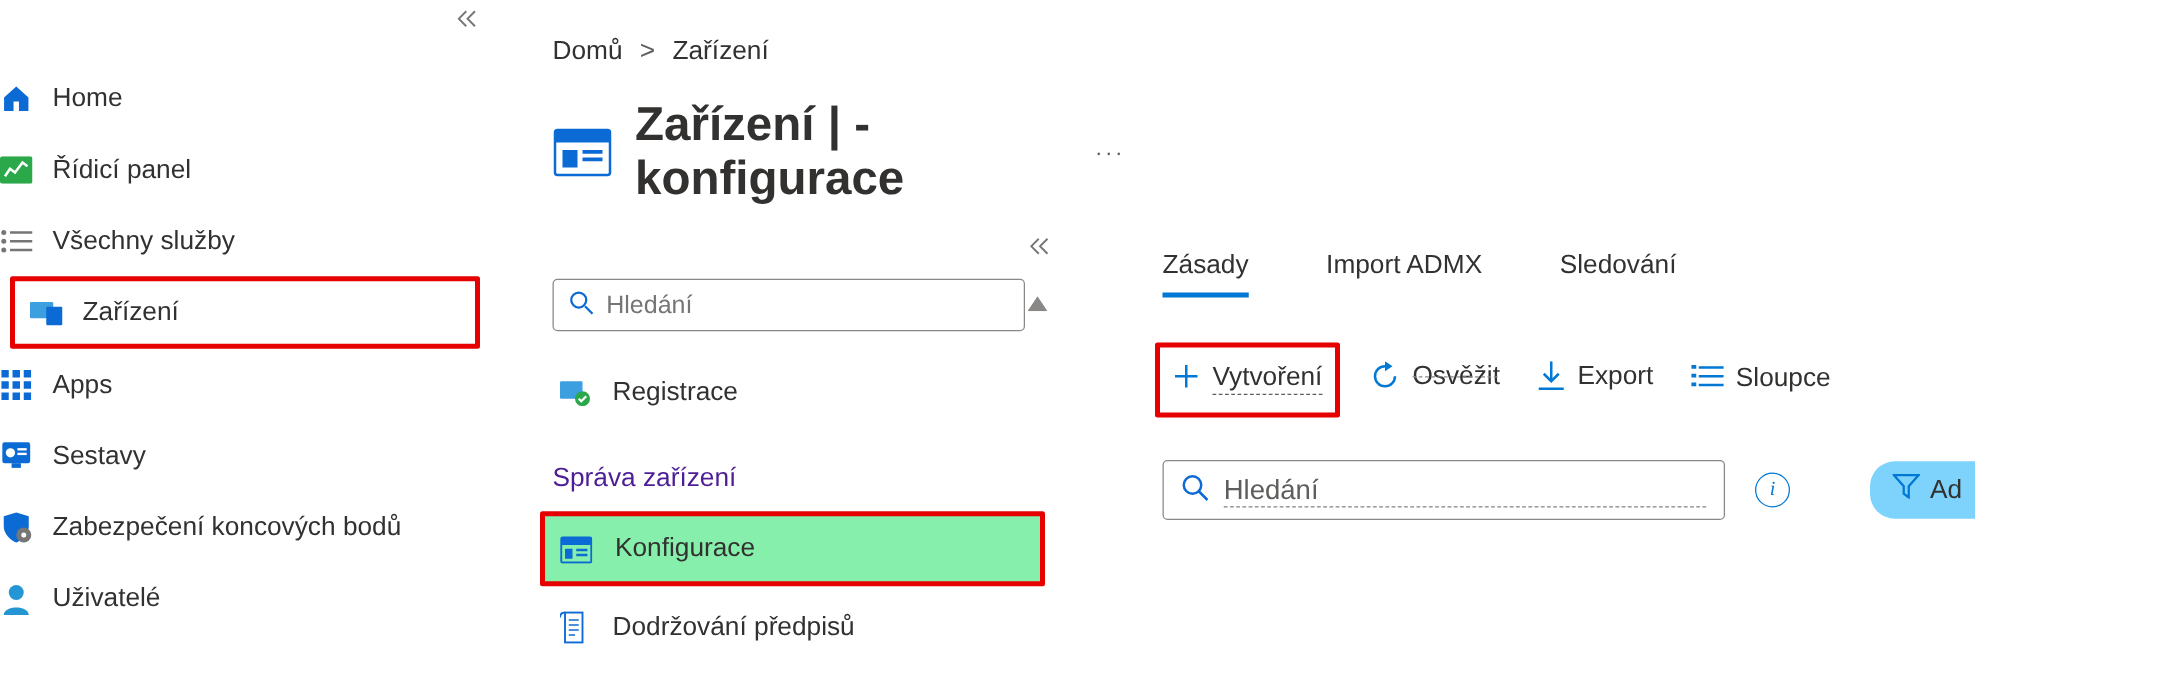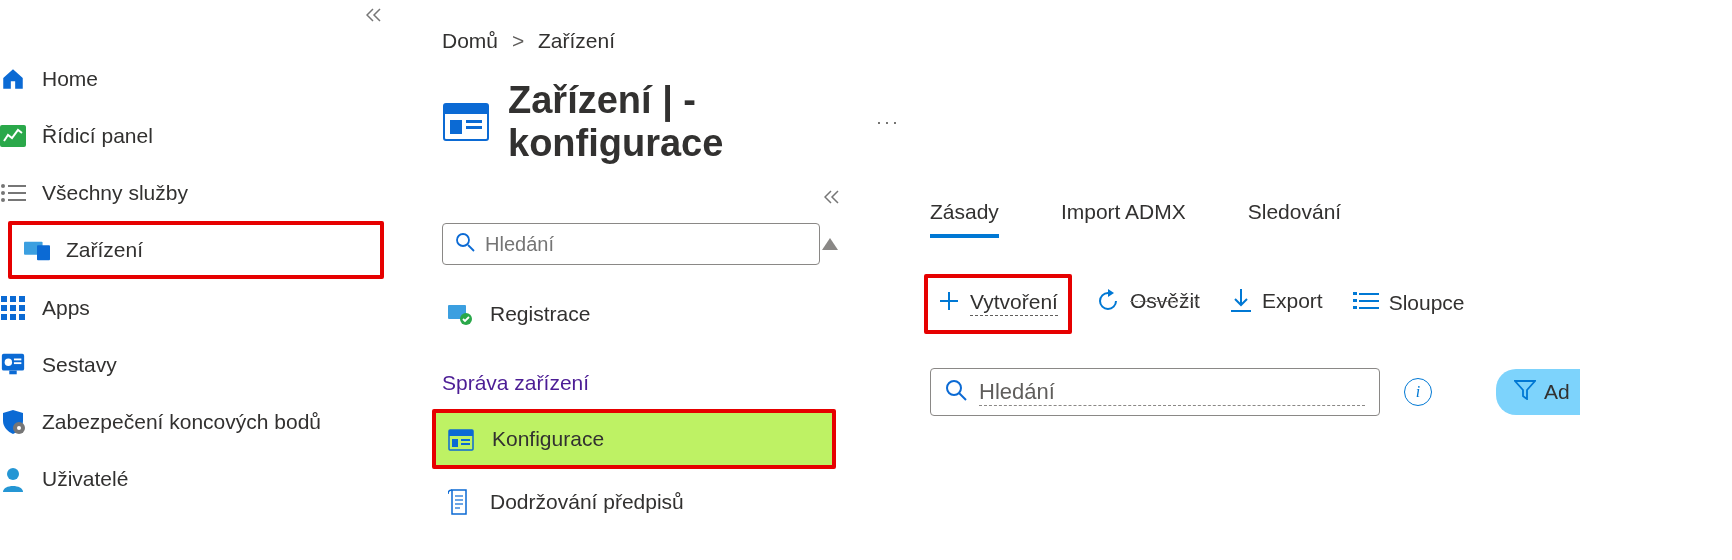--- a/index.html
+++ b/index.html
@@ -21,21 +21,21 @@
     .page-heading .icon { width: 48px; height: 48px; }
     .page-title { font-size: 38px; font-weight: 600; color: #323130; }
     .page-menu { margin-left: 64px; color: #605e5c; font-size: 18px; letter-spacing: 2px; cursor: pointer; }
     .search-box { display: flex; align-items: center; border: 1px solid #8a8886; border-radius: 4px; height: 42px; width: 378px; padding: 0 12px; gap: 10px; margin-bottom: 20px; }
     .search-box input { border: none; outline: none; font-size: 20px; flex: 1; background: transparent; }
     .mid-collapse { position: absolute; left: 432px; top: 190px; color: #767676; font-size: 16px; cursor: pointer; }
     .scroll-triangle { position: absolute; left: 430px; top: 236px; color: #8a8886; cursor: pointer; }
     .sub-item { display: flex; align-items: center; height: 54px; padding-left: 4px; cursor: pointer; font-size: 21px; color: #323130; }
     .sub-item .sub-icon { width: 26px; height: 26px; margin-right: 18px; display: flex; align-items: center; justify-content: center; flex-shrink: 0; }
     .section-header { font-size: 21px; color: #4c1d95; margin-top: 30px; margin-bottom: 14px; }
-    .sub-item.highlighted { border: 4px solid #e60000; border-radius: 2px; background: #bef264; width: 404px; margin-left: -10px; padding-left: 12px; height: 60px; }
+    .sub-item.highlighted { border: 4px solid #e60000; border-radius: 2px; background: #86efac; width: 404px; margin-left: -10px; padding-left: 12px; height: 60px; }
 
     
     .panel-right { flex: 1; padding-top: 200px; padding-left: 30px; position: relative; }
     .tabs { display: flex; gap: 62px; font-size: 21px; color: #323130; margin-bottom: 20px; }
     .tab { cursor: pointer; padding-bottom: 10px; }
     .tab.active { border-bottom: 4px solid #0078d4; font-weight: 400; }
     .toolbar { display: flex; align-items: center; gap: 30px; font-size: 21px; color: #323130; margin-top: 50px; margin-bottom: 48px; }
     .tool-btn { display: flex; align-items: flex-start; gap: 10px; cursor: pointer; }
     .tool-btn .tool-icon { color: #0078d4; font-size: 22px; }
     .tool-btn.highlighted { border: 4px solid #e60000; border-radius: 2px; padding: 12px 10px; margin: -14px -6px; }

